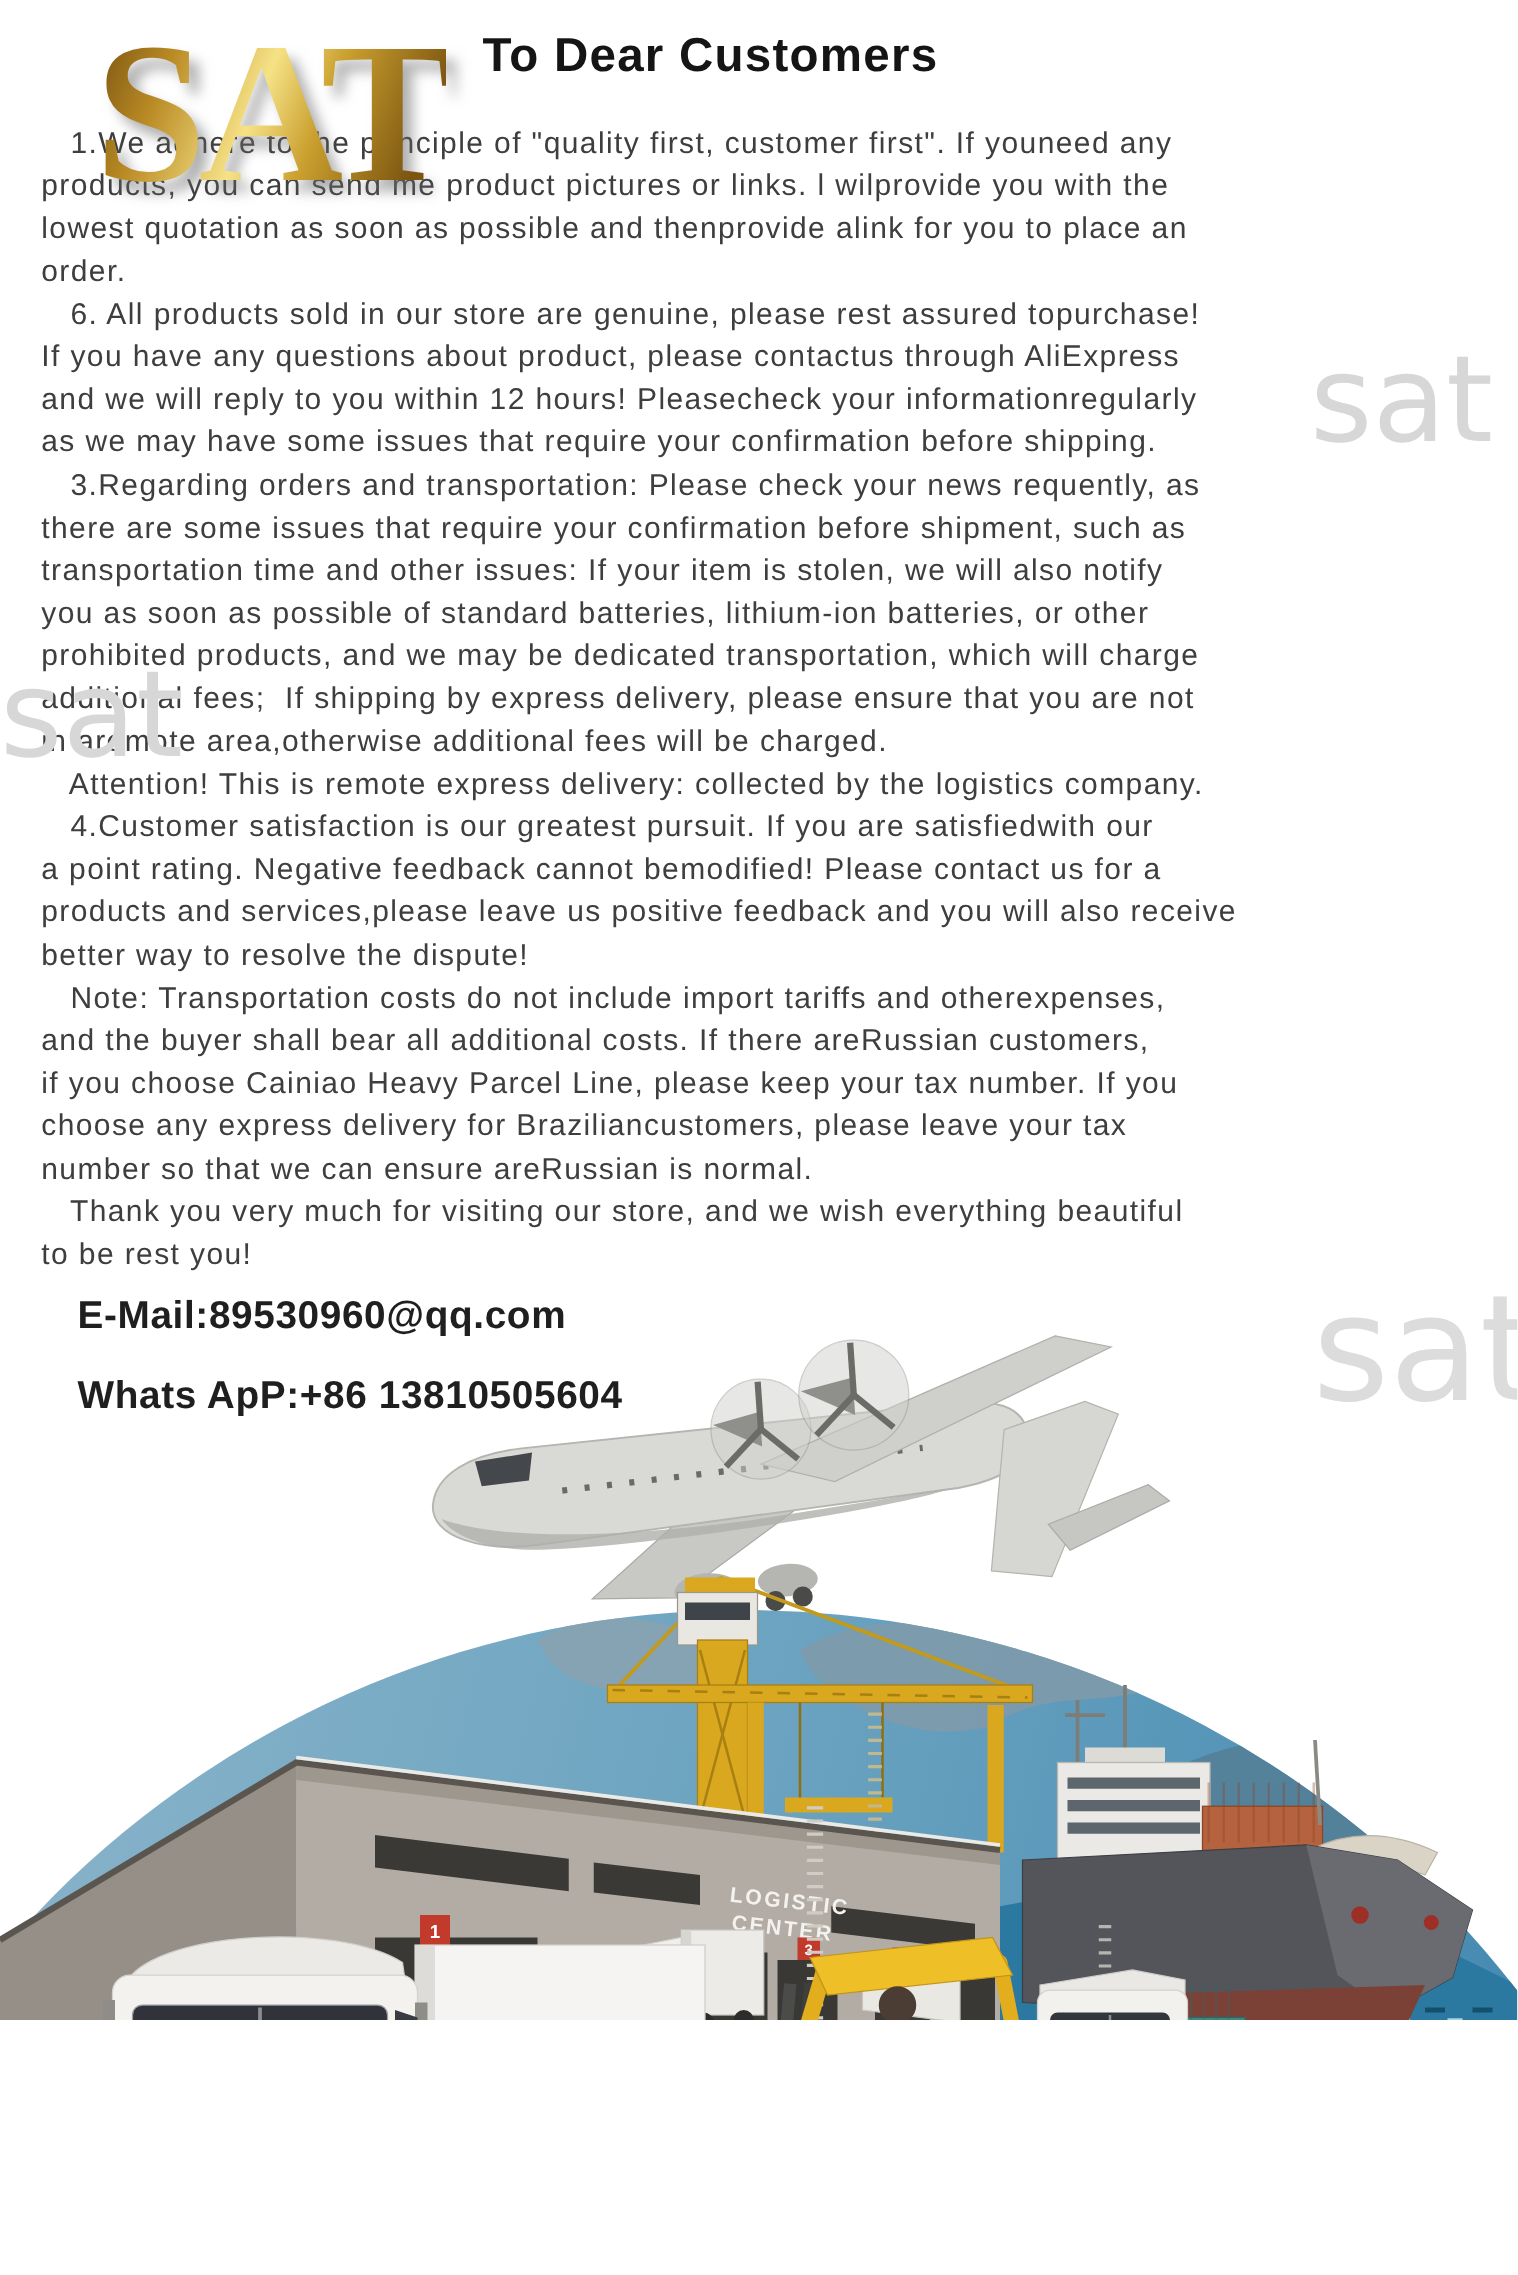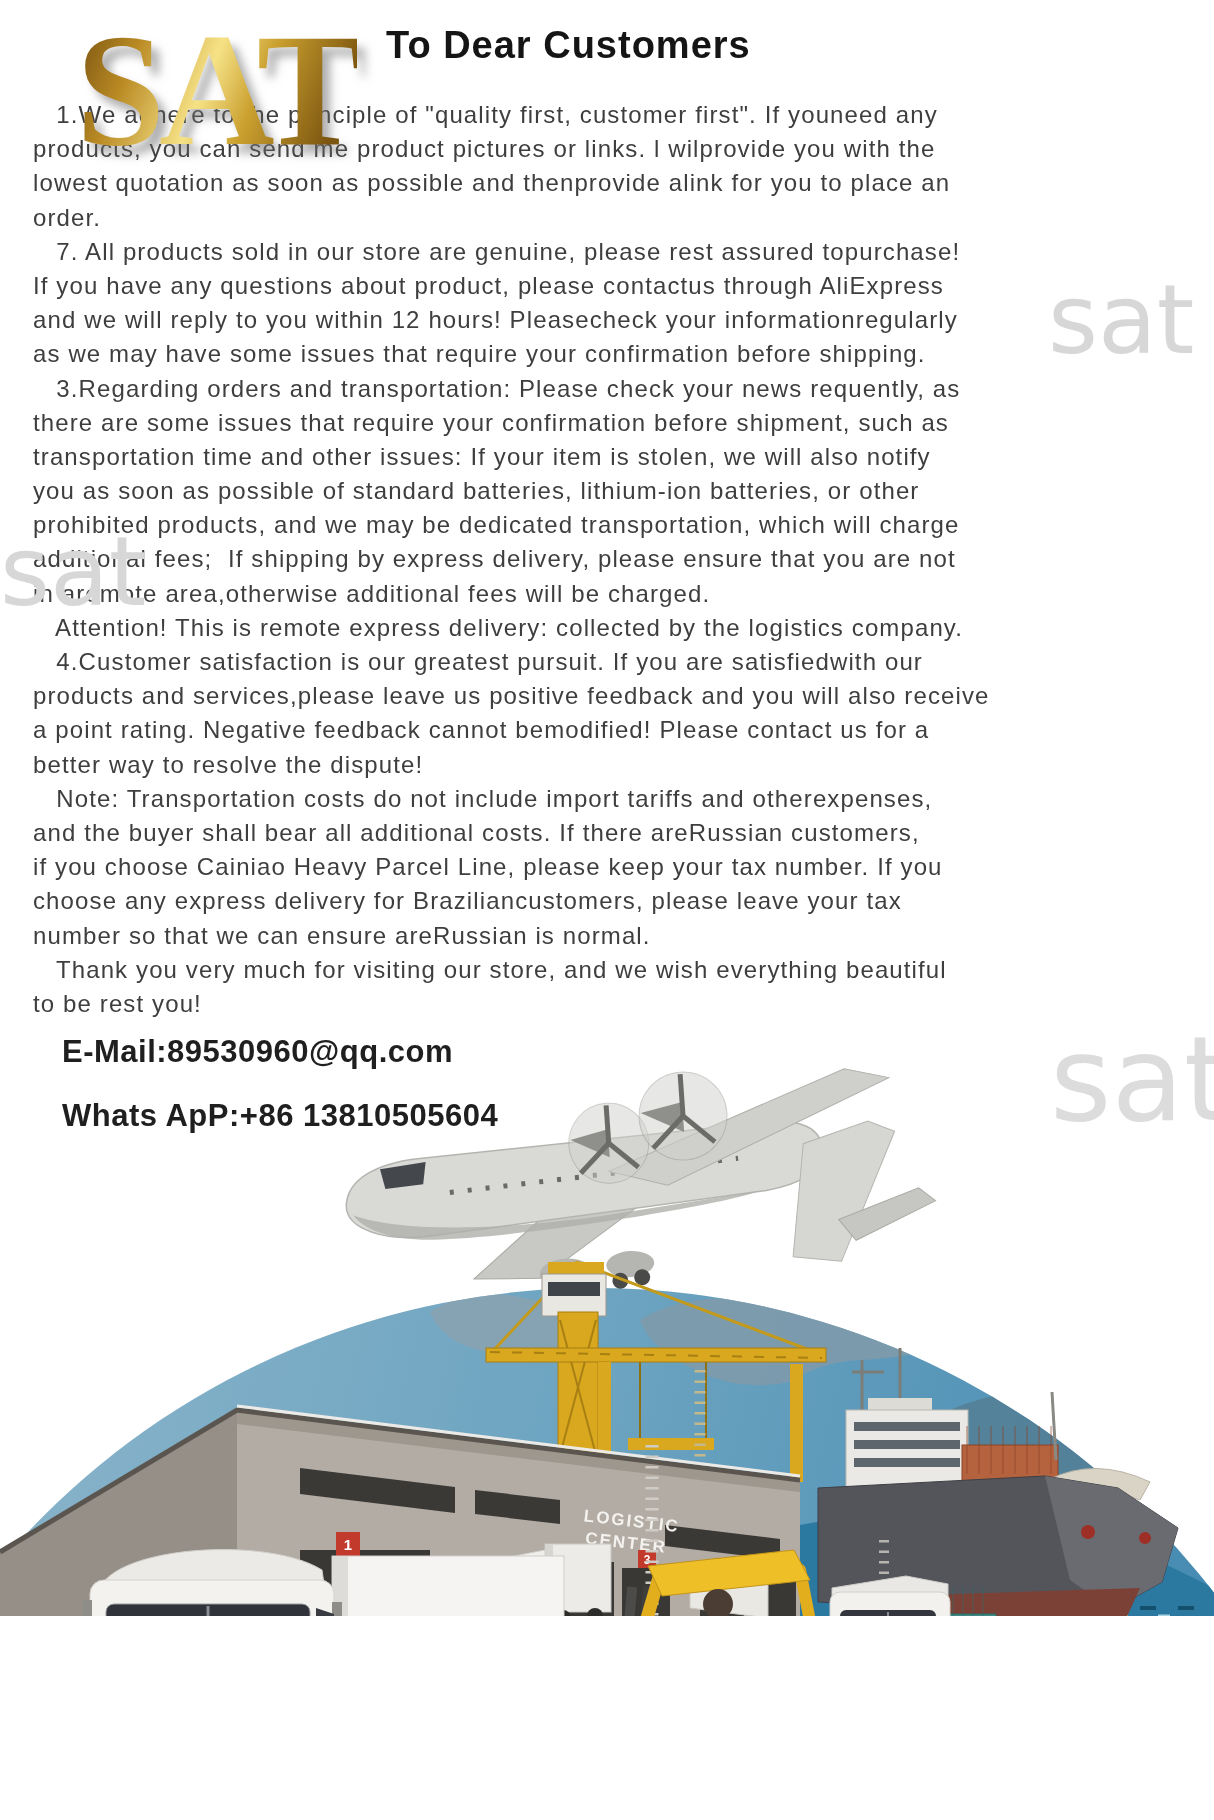--- a/index.html
+++ b/index.html
@@ -37,35 +37,35 @@
 
   <div class="wm" id="wm1">sat</div>
   <div class="wm" id="wm2">sat</div>
   <div class="wm" id="wm3">sat</div>
 
   <div class="body-text">
       <div class="bline">   1.We adhere to the principle of "quality first, customer first". If youneed any</div>
       <div class="bline">products, you can send me product pictures or links. l wilprovide you with the</div>
       <div class="bline">lowest quotation as soon as possible and thenprovide alink for you to place an</div>
       <div class="bline">order.</div>
-      <div class="bline">   7. All products sold in our store are genuine, please rest assured topurchase!</div>
+      <div class="bline">   6. All products sold in our store are genuine, please rest assured topurchase!</div>
       <div class="bline">If you have any questions about product, please contactus through AliExpress</div>
       <div class="bline">and we will reply to you within 12 hours! Pleasecheck your informationregularly</div>
       <div class="bline">as we may have some issues that require your confirmation before shipping.</div>
       <div class="bline">   3.Regarding orders and transportation: Please check your news requently, as</div>
       <div class="bline">there are some issues that require your confirmation before shipment, such as</div>
       <div class="bline">transportation time and other issues: If your item is stolen, we will also notify</div>
       <div class="bline">you as soon as possible of standard batteries, lithium-ion batteries, or other</div>
       <div class="bline">prohibited products, and we may be dedicated transportation, which will charge</div>
       <div class="bline">additional fees;  If shipping by express delivery, please ensure that you are not</div>
       <div class="bline">in aremote area,otherwise additional fees will be charged.</div>
       <div class="bline">   Attention! This is remote express delivery: collected by the logistics company.</div>
       <div class="bline">   4.Customer satisfaction is our greatest pursuit. If you are satisfiedwith our</div>
+      <div class="bline">a point rating. Negative feedback cannot bemodified! Please contact us for a</div>
       <div class="bline">products and services,please leave us positive feedback and you will also receive</div>
-      <div class="bline">a point rating. Negative feedback cannot bemodified! Please contact us for a</div>
       <div class="bline">better way to resolve the dispute!</div>
       <div class="bline">   Note: Transportation costs do not include import tariffs and otherexpenses,</div>
       <div class="bline">and the buyer shall bear all additional costs. If there areRussian customers,</div>
       <div class="bline">if you choose Cainiao Heavy Parcel Line, please keep your tax number. If you</div>
       <div class="bline">choose any express delivery for Braziliancustomers, please leave your tax</div>
       <div class="bline">number so that we can ensure areRussian is normal.</div>
       <div class="bline">   Thank you very much for visiting our store, and we wish everything beautiful</div>
       <div class="bline">to be rest you!</div>
     </div>
 

